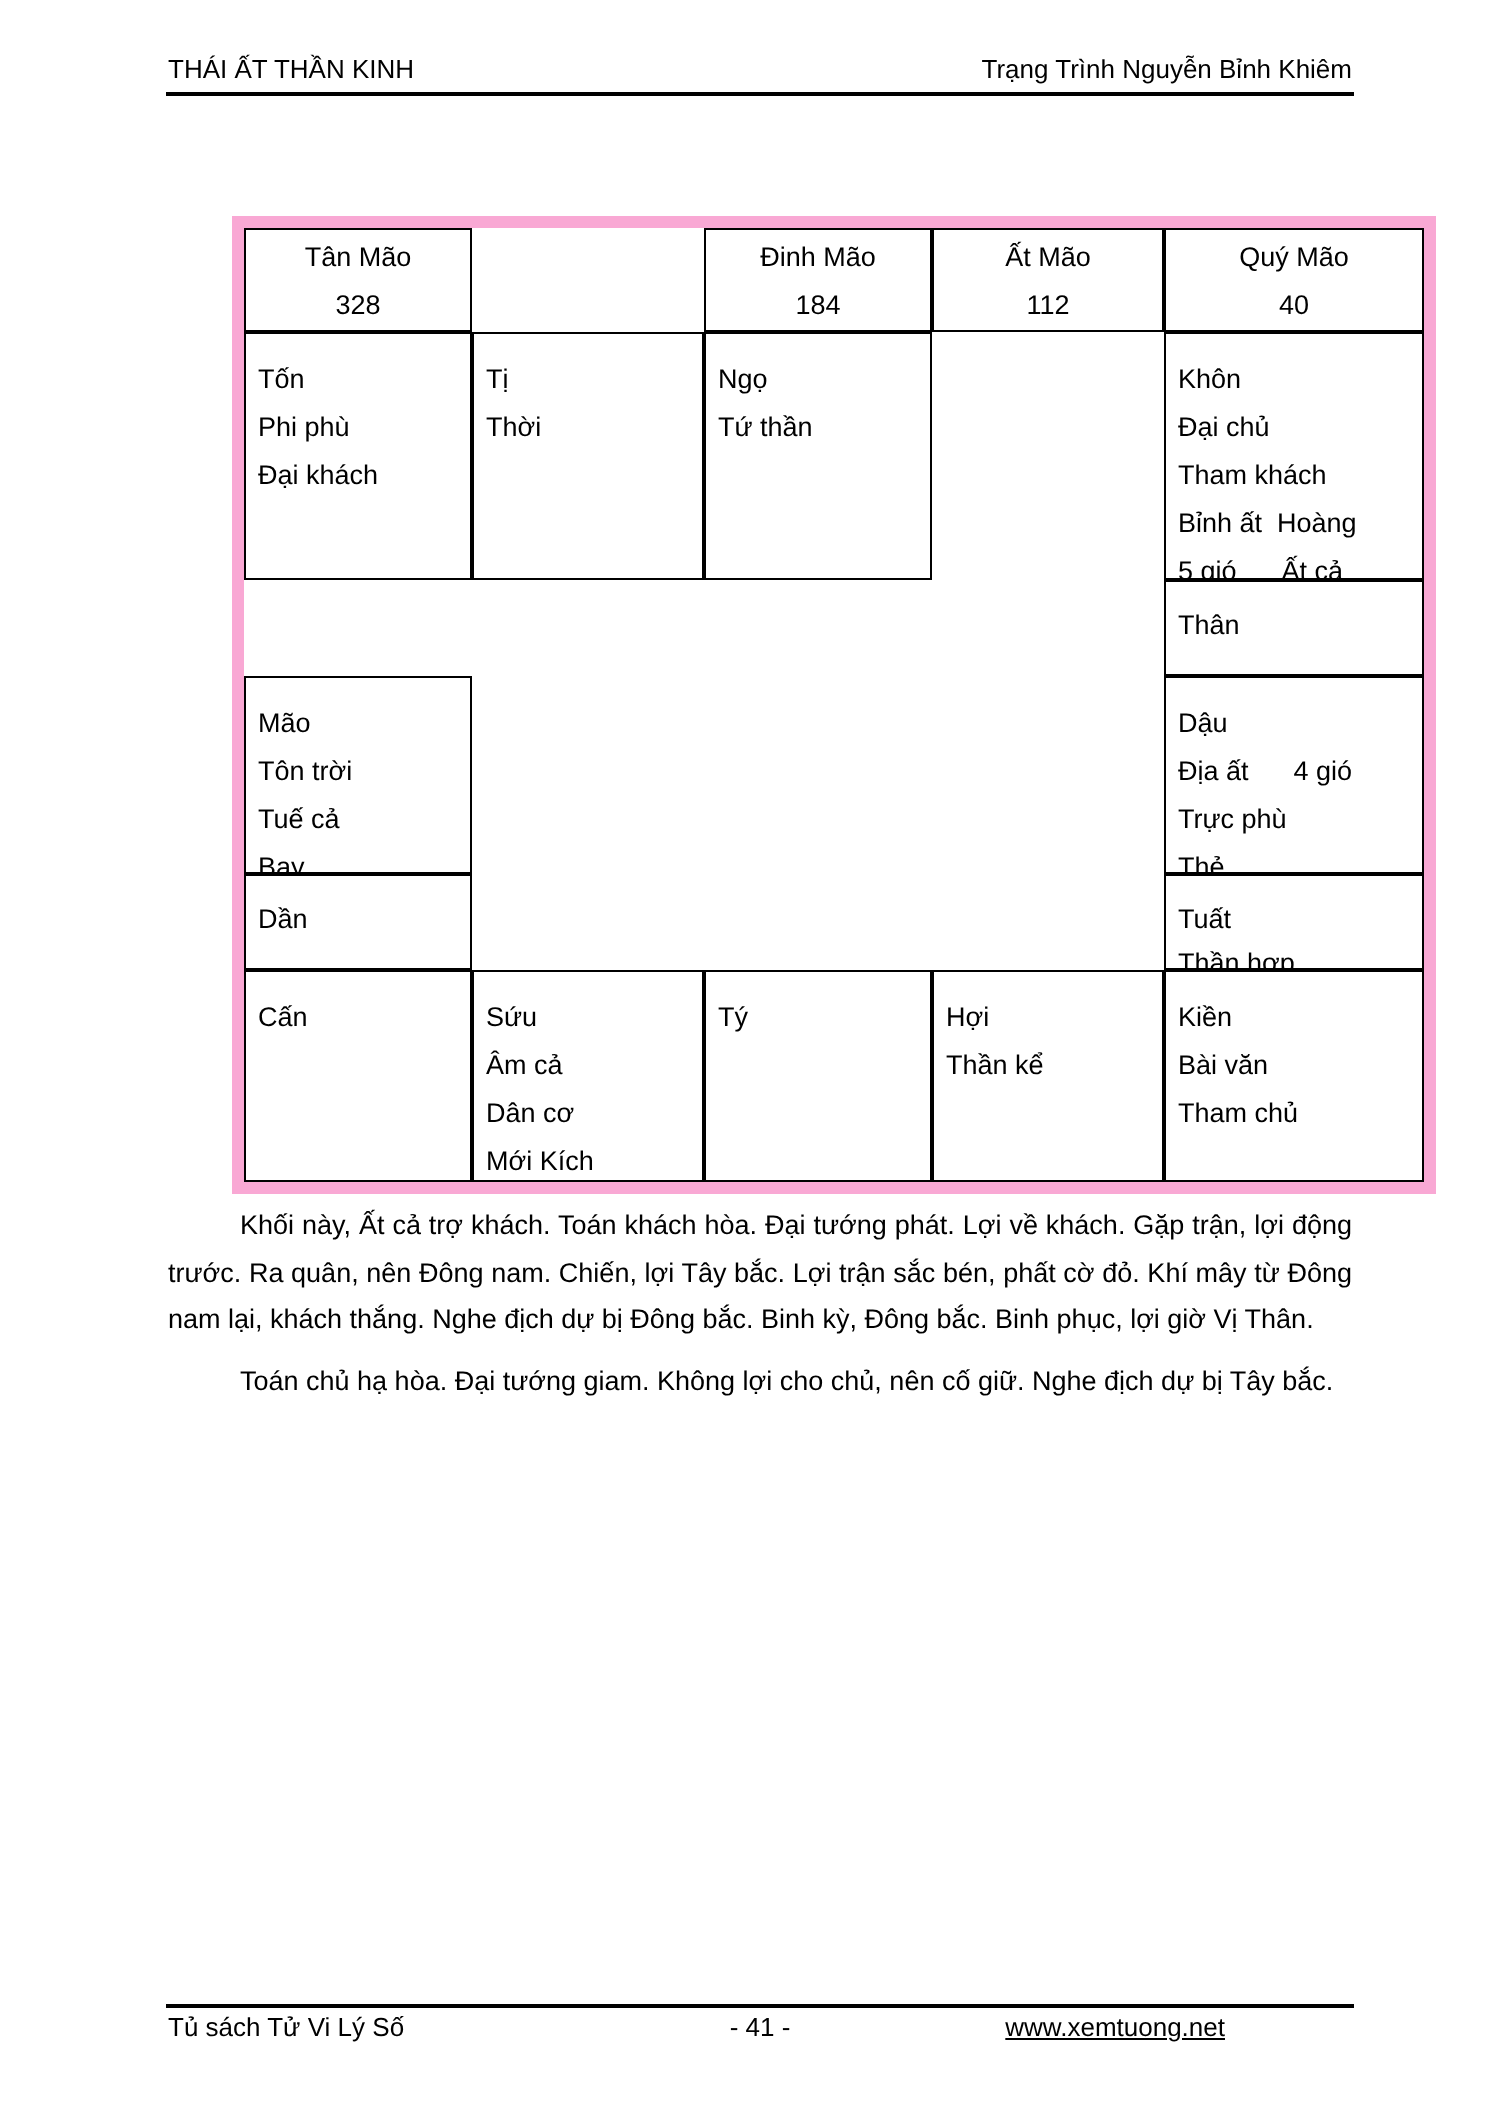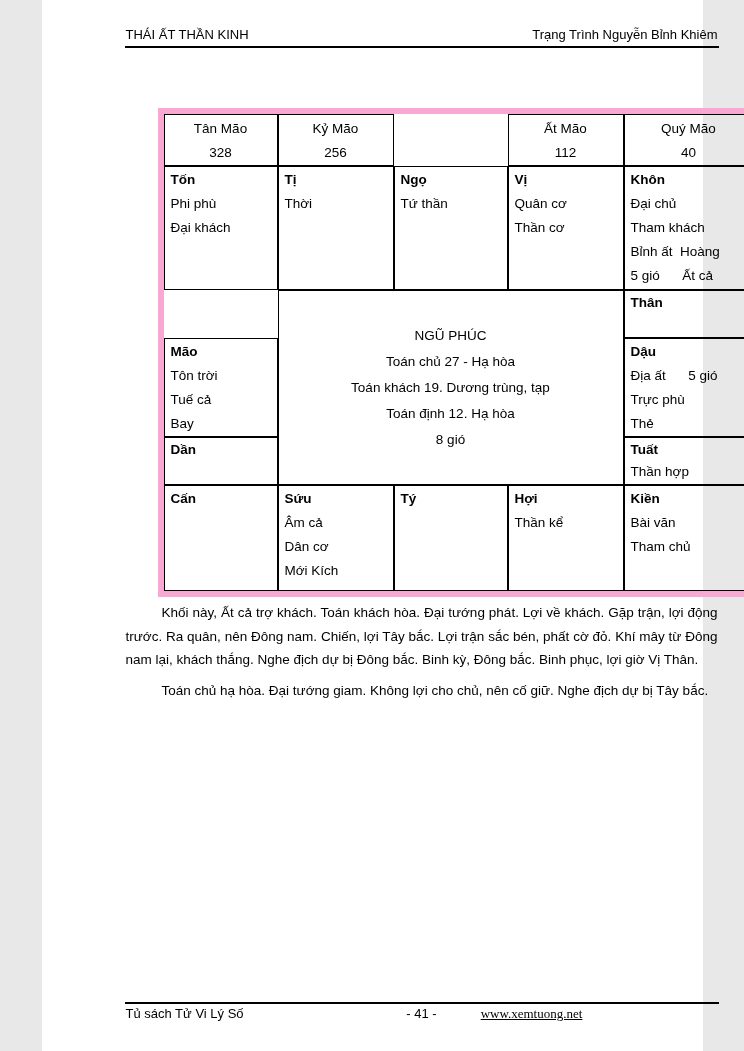--- a/index.html
+++ b/index.html
@@ -1,47 +1,47 @@
 <!DOCTYPE html>
 <html><head>
 <meta charset="utf-8">
 <style>
   * { margin:0; padding:0; box-sizing:border-box; }
   html,body { background:#e8e8e8; }
   .page {
-    position:relative; width:661px; height:1051px; margin:0 auto;
+    position:relative; width:744px; height:1051px; margin:0 auto;
     background:#ffffff; color:#000;
     font-family:"Liberation Sans", sans-serif;
   }
   
   .running-header {
     position:absolute; left:84px; top:27px; width:592px;
     display:flex; justify-content:space-between; font-size:13px;
   }
   .header-rule { position:absolute; left:83px; top:46px; width:594px; border-top:2px solid #000; }
   .footer-rule { position:absolute; left:83px; top:1002px; width:594px; border-top:2px solid #000; }
   .running-footer {
     position:absolute; left:84px; top:1006px; width:592px;
     display:grid; grid-template-columns:1fr auto 1fr; font-size:13px;gap:44px;
   }
   .running-footer .fc { text-align:left; }
-  .running-footer .fr { text-align:left;font-family:Liberation Serif, serif; }
+  .running-footer .fr { text-align:center; }
   .link { text-decoration:underline; color:#000; cursor:pointer; }
 
   
   .chart {
     position:absolute; left:116px; top:108px;
     display:grid;
     grid-template-columns:114px 116px 114px 116px 130px;
     grid-template-rows:52px 124px 48px 99px 48px 106px;
     border:6px solid #f9a8d4;
     font-size:13.5px;
   }
   .cell { border:1px solid #000; padding:1px 6px; line-height:24px; overflow:hidden; }
-  .cell-title { font-weight:bold; }
+  .cell-title { font-weight:normal;margin-top:10px; }
   .cell-line { white-space:pre-wrap; }
   .year-cell { text-align:center; padding-top:2px; }
   .cell-sm { line-height:22px; }
   .center-cell {
     display:flex; flex-direction:column; justify-content:center;
     text-align:center; line-height:26px;
   }
 
   
   .body-text {
@@ -60,23 +60,23 @@
     <span>Trạng Trình Nguyễn Bỉnh Khiêm</span>
   </div>
   <div class="header-rule"></div>
 
   <div class="chart">
 
     <div class="cell year-cell" style="grid-area:1/1">
       <div>Tân Mão</div>
       <div>328</div>
     </div>
-    <div class="cell year-cell" style="grid-area:1/2">
-      <div>Kỷ Mão</div>
-      <div>256</div>
+    <div class="cell year-cell" style="grid-area:1/3">
+      <div>Đinh Mão</div>
+      <div>184</div>
     </div>
     <div class="cell year-cell" style="grid-area:1/4">
       <div>Ất Mão</div>
       <div>112</div>
     </div>
     <div class="cell year-cell" style="grid-area:1/5">
       <div>Quý Mão</div>
       <div>40</div>
     </div>
 
@@ -86,57 +86,45 @@
       <div class="cell-line">Đại khách</div>
     </div>
     <div class="cell" style="grid-area:2/3">
       <div class="cell-title">Ngọ</div>
       <div class="cell-line">Tứ thần</div>
     </div>
     <div class="cell" style="grid-area:2/2">
       <div class="cell-title">Tị</div>
       <div class="cell-line">Thời</div>
     </div>
-    <div class="cell" style="grid-area:2/4">
-      <div class="cell-title">Vị</div>
-      <div class="cell-line">Quân cơ</div>
-      <div class="cell-line">Thần cơ</div>
-    </div>
     <div class="cell" style="grid-area:2/5">
       <div class="cell-title">Khôn</div>
       <div class="cell-line">Đại chủ</div>
       <div class="cell-line">Tham khách</div>
       <div class="cell-line">Bỉnh ất  Hoàng</div>
       <div class="cell-line">5 gió      Ất cả</div>
     </div>
 
     <div class="cell" style="grid-area:4/1">
       <div class="cell-title">Mão</div>
       <div class="cell-line">Tôn trời</div>
       <div class="cell-line">Tuế cả</div>
       <div class="cell-line">Bay</div>
     </div>
     <div class="cell cell-sm" style="grid-area:5/1">
       <div class="cell-title">Dần</div>
     </div>
 
-    <div class="cell center-cell" style="grid-area:3/2/6/5">
-      <div>NGŨ PHÚC</div>
-      <div>Toán chủ 27 - Hạ hòa</div>
-      <div>Toán khách 19. Dương trùng, tạp</div>
-      <div>Toán định 12. Hạ hòa</div>
-      <div>8 gió</div>
-    </div>
 
     <div class="cell cell-sm" style="grid-area:3/5">
       <div class="cell-title">Thân</div>
     </div>
     <div class="cell" style="grid-area:4/5">
       <div class="cell-title">Dậu</div>
-      <div class="cell-line">Địa ất      5 gió</div>
+      <div class="cell-line">Địa ất      4 gió</div>
       <div class="cell-line">Trực phù</div>
       <div class="cell-line">Thẻ</div>
     </div>
     <div class="cell cell-sm" style="grid-area:5/5">
       <div class="cell-title">Tuất</div>
       <div class="cell-line">Thần hợp</div>
     </div>
 
     <div class="cell" style="grid-area:6/1">
       <div class="cell-title">Cấn</div>

